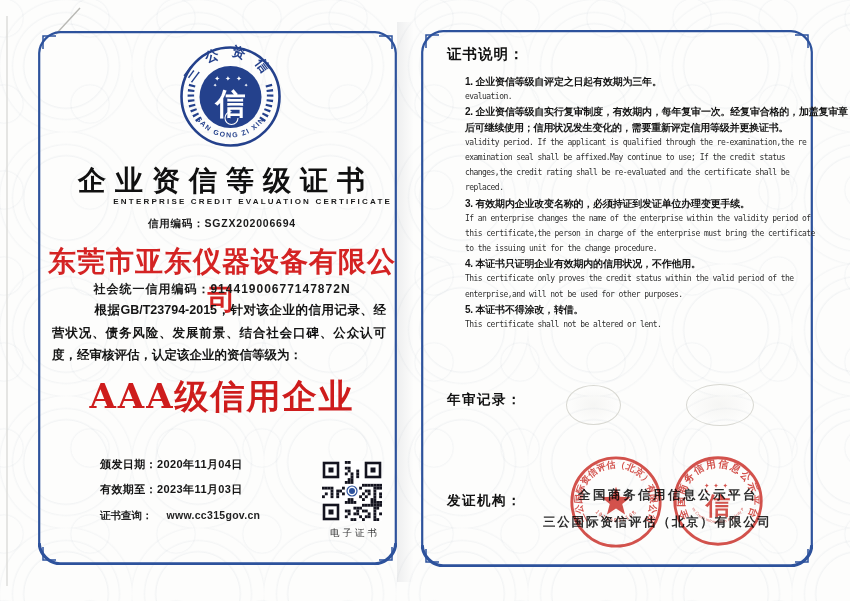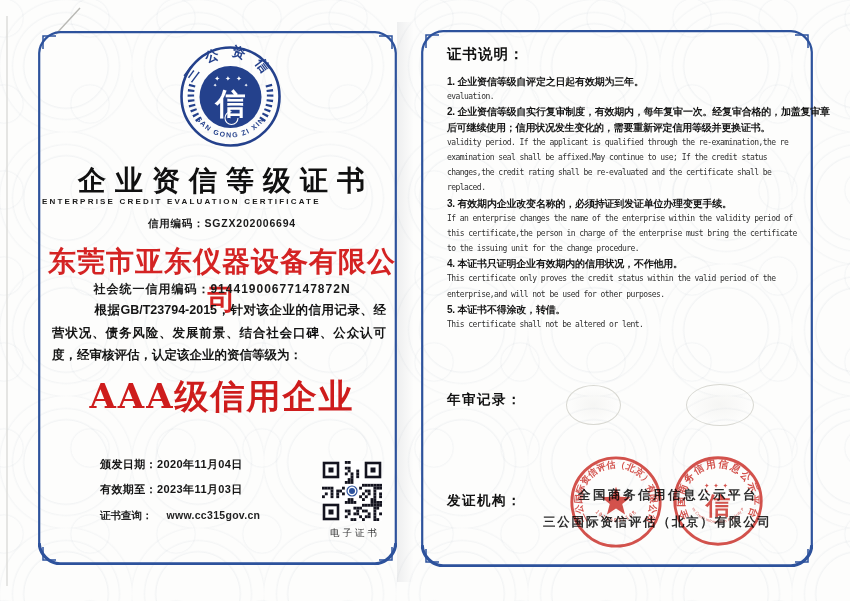--- a/index.html
+++ b/index.html
@@ -21,21 +21,21 @@
   .abs{position:absolute;}
   .frame-svg{position:absolute;pointer-events:none;}
   
   .fold{left:397px;top:22px;width:26px;height:560px;
     background:linear-gradient(90deg, rgba(60,70,90,.08), rgba(60,70,90,0) 65%);}
   .scan-edge{left:6px;top:16px;width:2px;height:570px;background:#d9d9d6;opacity:.65;}
   
   .cert-title{left:52px;top:162px;width:330px;text-align:center;
     font-family:"Liberation Serif", serif;font-weight:700;font-size:28px;
     letter-spacing:9px;padding-left:9px;color:#101010;}
-  .cert-subtitle{left:42px;top:197px;width:350px;text-align:left;
+  .cert-subtitle{left:42px;top:197px;width:350px;text-align:right;
     font-weight:700;font-size:8px;letter-spacing:2.2px;color:#1a1a1a;}
   .credit-code{left:52px;top:217px;width:340px;text-align:center;
     font-weight:700;font-size:10.5px;letter-spacing:.8px;color:#1a1a1a;}
   .company{left:42px;top:243px;width:360px;text-align:center;
     font-weight:700;font-size:28px;letter-spacing:1px;color:#d42323;}
   .social-code{left:42px;top:281px;width:360px;text-align:center;
     font-weight:700;font-size:12px;letter-spacing:1px;color:#1a1a1a;}
   .statement{left:52px;top:299px;width:334px;font-weight:700;font-size:12.5px;
     line-height:22.5px;text-align:justify;text-indent:3.4em;color:#141414;}
   .rating{left:42px;top:374px;width:360px;text-align:center;
@@ -45,21 +45,21 @@
   .issue-date{left:100px;top:457px;}
   .valid-until{left:100px;top:482px;}
   .query{left:100px;top:509px;font-weight:700;font-size:10.5px;color:#222;}
   .query .url{margin-left:14px;letter-spacing:.3px;}
   .qr-wrap{left:322px;top:461px;width:60px;height:60px;background:#fff;}
   .qr-caption{left:314px;top:527px;width:76px;text-align:center;
     font-size:9.5px;letter-spacing:3px;padding-left:3px;color:#333;}
   
   .ins-heading{left:447px;top:45px;font-weight:700;font-size:14.5px;letter-spacing:1px;color:#101010;}
   .ins-lines{left:447px;top:74px;width:356px;}
-  .ins-line{height:15.2px;line-height:15.2px;white-space:nowrap;}
+  .ins-line{height:15.2px;line-height:15.2px;white-space:nowrap;margin-left:18px;}
   .ins-line.zh{font-size:10px;font-weight:700;letter-spacing:-.2px;color:#151515;}
   .ins-line.en{font-family:"DejaVu Sans Mono", monospace;font-size:8px;
     letter-spacing:-.55px;color:#2e2e2e;}
   .annual-label{left:447px;top:391px;font-weight:700;font-size:13.5px;letter-spacing:1.5px;color:#101010;}
   .review-ellipse{border:1px solid #d8d8d2;border-radius:50%;
     background:radial-gradient(ellipse at center, rgba(200,200,195,.14), rgba(255,255,255,0) 70%);}
   .re1{left:566px;top:385px;width:53px;height:38px;}
   .re2{left:686px;top:384px;width:66px;height:40px;}
   .issuer-label{left:447px;top:492px;font-weight:700;font-size:13.5px;letter-spacing:1.5px;color:#101010;}
   .issuer-line1{left:578px;top:487px;font-weight:700;font-size:12.5px;letter-spacing:2.5px;color:#2c2c2c;white-space:nowrap;}

